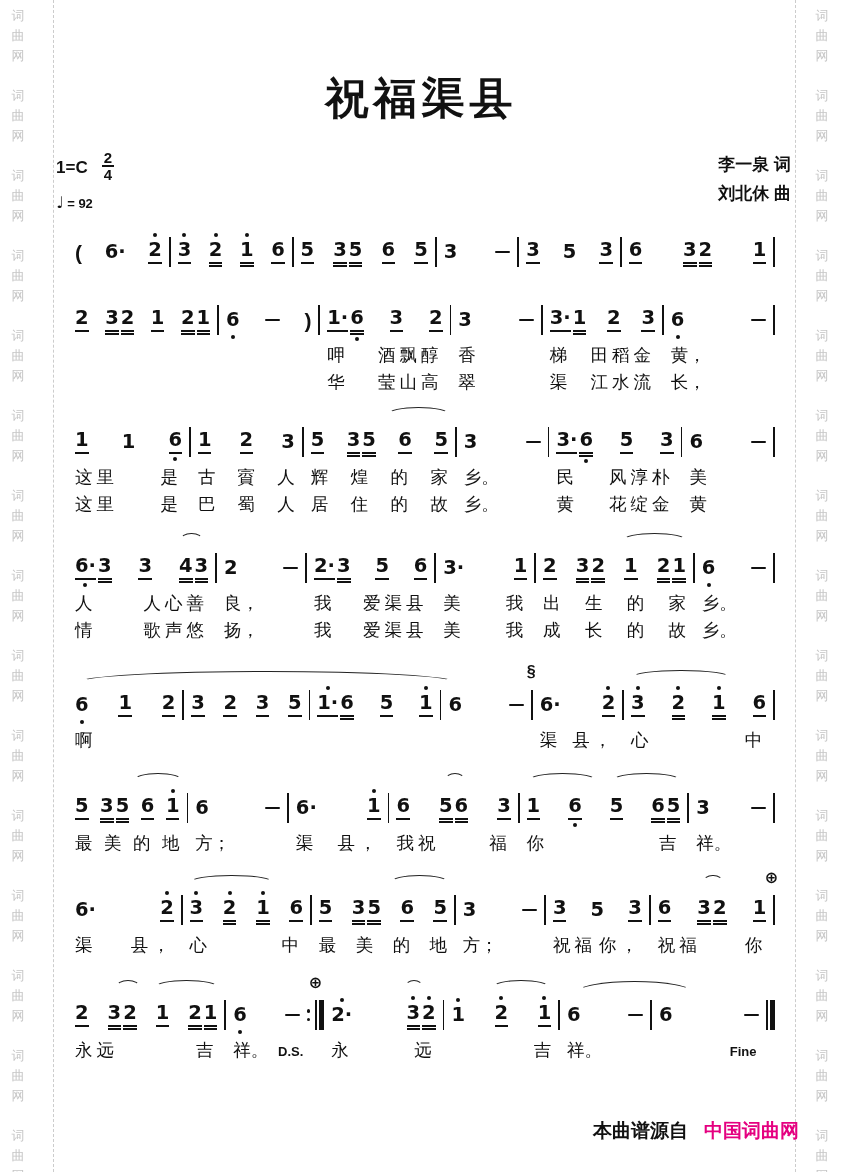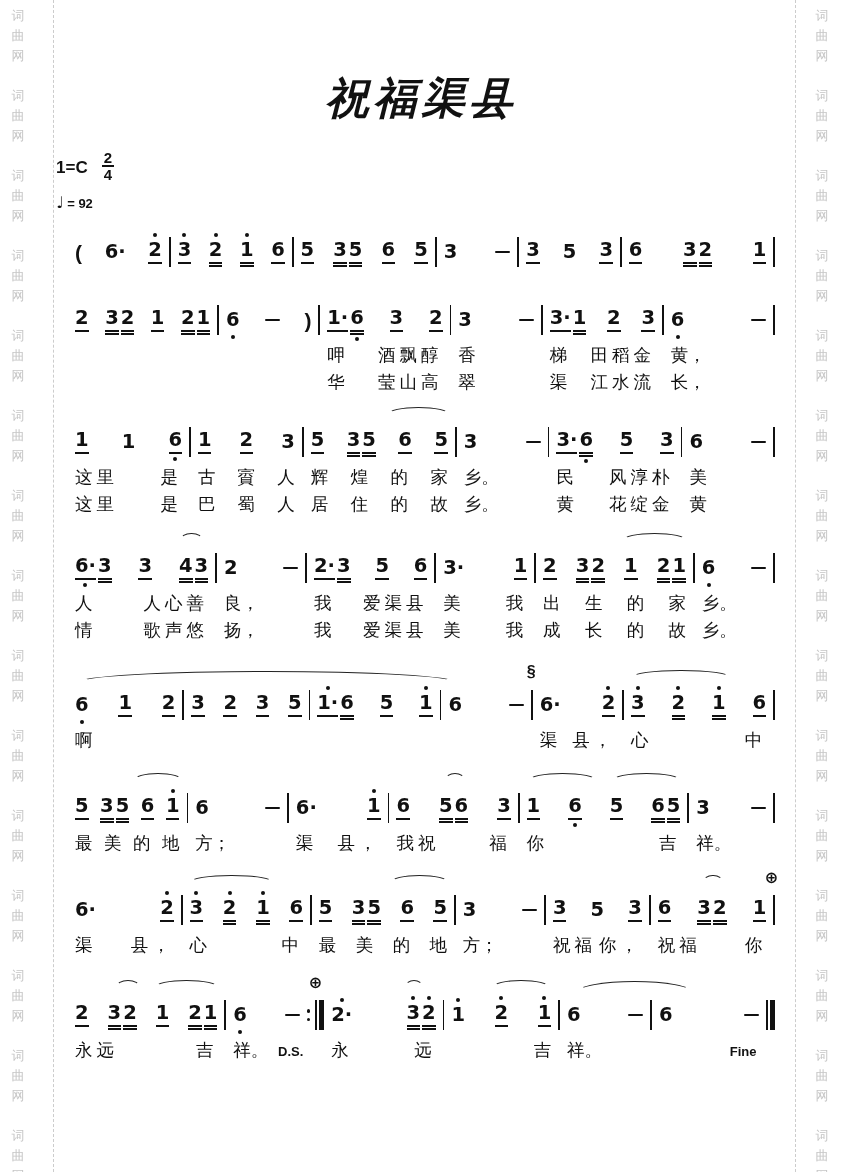--- a/index.html
+++ b/index.html
@@ -8,21 +8,21 @@
   
   .wm-col{position:absolute;top:6px;width:24px;text-align:center;font-size:13px;line-height:20px;}
   .wm-col.left{left:6px}
   .wm-col.right{left:810px}
   .wm-group{margin-bottom:20px}
   .wm-dash{position:absolute;top:0;bottom:0;width:0;border-left:1px dashed #cccccc;}
   .wm-dash.left{left:53px}
   .wm-dash.right{left:795px}
   
   .title{position:absolute;top:70px;left:0;width:100%;text-align:center;
-         font-size:43px;font-weight:bold;letter-spacing:5px;font-style:italic;}
+         font-size:43px;font-weight:bold;letter-spacing:5px;}
   .meta{position:absolute;left:56px;top:152px;}
   .keysig{display:flex;align-items:center;font-weight:bold;font-size:17px;}
   .frac{display:inline-flex;flex-direction:column;align-items:center;margin-left:14px;
         font-size:15px;line-height:15px;font-weight:bold;transform:translateY(-2px);}
   .frac .ftop{border-bottom:2px solid #111;padding:0 2px;}
   .tempo{margin-top:9px;font-size:13px;font-weight:bold;}
   .tempo .nq{font-size:16px;font-family:"DejaVu Sans",sans-serif;}
   .credits{position:absolute;right:52px;top:150px;text-align:right;
            font-size:17px;font-weight:bold;line-height:29px;}
   
@@ -237,20 +237,24 @@
         <span class="ftop">2</span>
         <span>4</span>
       </span>
     </div>
     <div class="tempo">
       <span class="nq">♩</span>
       <span>= 92</span>
     </div>
   </div>
 
+  <div class="credits">
+    <div>李一泉 词</div>
+    <div>刘北休 曲</div>
+  </div>
 
   <div class="score" id="score">
       <div class="line" style="top: 214px; height: 59px;">
         <div class="overlay"></div>
         <div class="staff">
           <div class="measure" style="flex-grow: 10;">
             <div class="arcz"></div>
             <div class="notes">
               <span class="paren">(</span>
               <span class="tok">6·</span>
@@ -1268,14 +1272,18 @@
             <div class="sp"></div>
             <div class="barhold">
               <div class="bthin"></div>
               <div class="bthick"></div>
             </div>
           </div>
         </div>
       </div>
     </div>
 
+  <div class="footer">
+    <span>本曲谱源自</span>
+    <span style="color: rgb(229, 0, 128);">中国词曲网</span>
+  </div>
 
 </div>
 
 </body></html>

